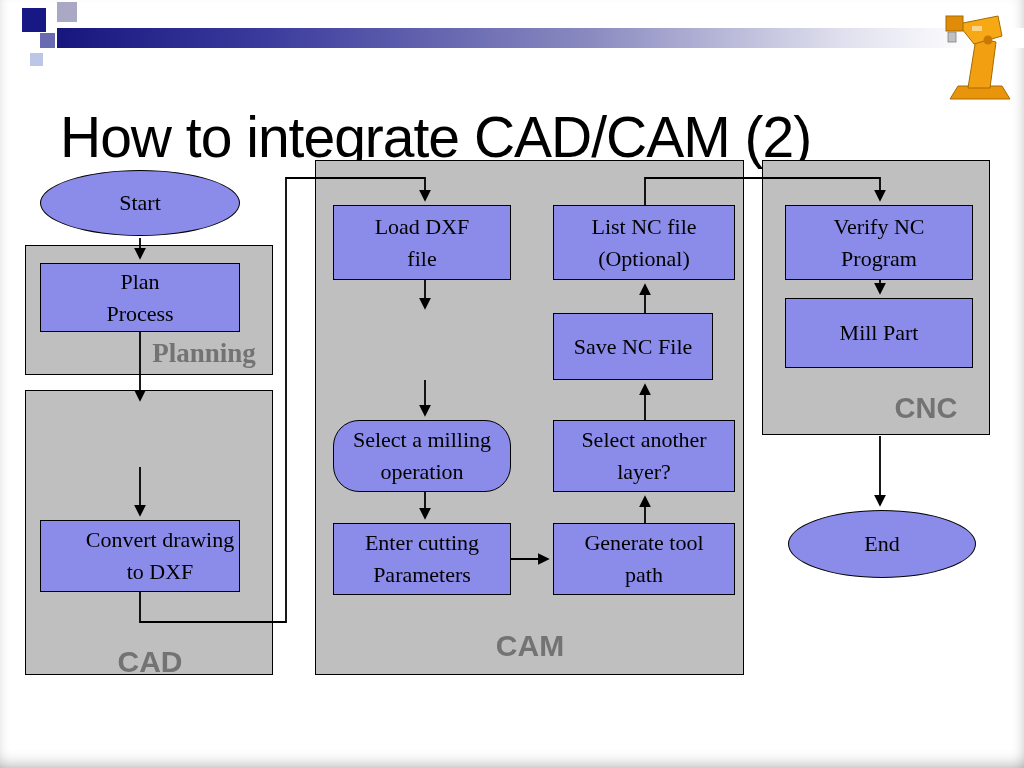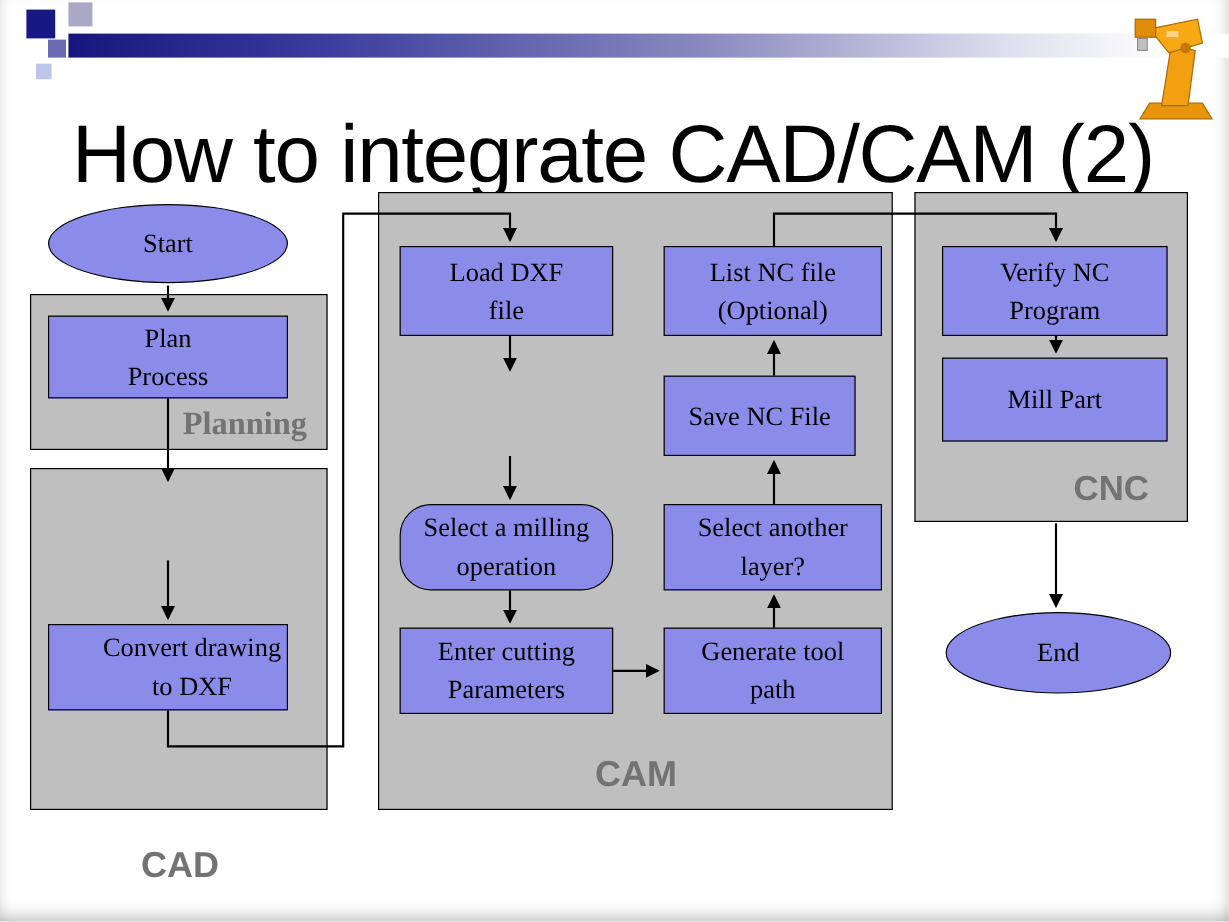--- a/index.html
+++ b/index.html
@@ -29,23 +29,23 @@
   .deco-sq { position: absolute; }
   .sq1 { left: 22px; top: 8px;  width: 24px; height: 24px; background: #181884; }
   .sq2 { left: 57px; top: 2px;  width: 20px; height: 20px; background: #a9a9c6; }
   .sq3 { left: 40px; top: 33px; width: 15px; height: 15px; background: #6a6ab2; }
   .sq4 { left: 30px; top: 53px; width: 13px; height: 13px; background: #bcc7e8; }
 
   .robot { position: absolute; left: 938px; top: 2px; width: 82px; height: 104px; }
 
   
   .title {
-    position: absolute; left: 60px; top: 90px; width: 920px;
+    position: absolute; left: 60px; top: 104px; width: 920px;
     font-family: "Liberation Sans", sans-serif;
-    font-size: 68px; font-weight: 400; color: #000;
+    font-size: 57px; font-weight: 400; color: #000;
     white-space: nowrap; letter-spacing: -1px;
   }
 
   
   .group {
     position: absolute;
     background: var(--group-fill, #bfbfbf);
     border: 1px solid #000;
     box-sizing: border-box;
   }
@@ -53,21 +53,21 @@
   .g-cad      { left: 25px;  top: 390px; width: 248px; height: 285px; }
   .g-cam      { left: 315px; top: 160px; width: 429px; height: 515px; }
   .g-cnc      { left: 762px; top: 160px; width: 228px; height: 275px; }
 
   .group-label {
     position: absolute; color: #737373; text-align: center;
   }
   .lbl-serif { font-family: "Liberation Serif", serif; font-weight: 700; font-size: 27px; }
   .lbl-sans  { font-family: "Liberation Sans", sans-serif; font-weight: 700; font-size: 30px; }
   .lbl-planning { left: 138px; top: 338px; width: 132px; }
-  .lbl-cad      { left: 88px;  top: 665px; width: 124px; margin-top: 40px; }
+  .lbl-cad      { left: 88px;  top: 605px; width: 124px; margin-top: 40px; }
   .lbl-cam      { left: 468px; top: 629px; width: 124px; }
   .lbl-cnc      { left: 872px; top: 392px; width: 108px; font-size: 29px; }
 
   .node {
     position: absolute;
     background: var(--node-fill, #8b8bea);
     border: 1.4px solid #000;
     box-sizing: border-box;
     display: flex; align-items: center; justify-content: center;
     text-align: center; color: #000;

